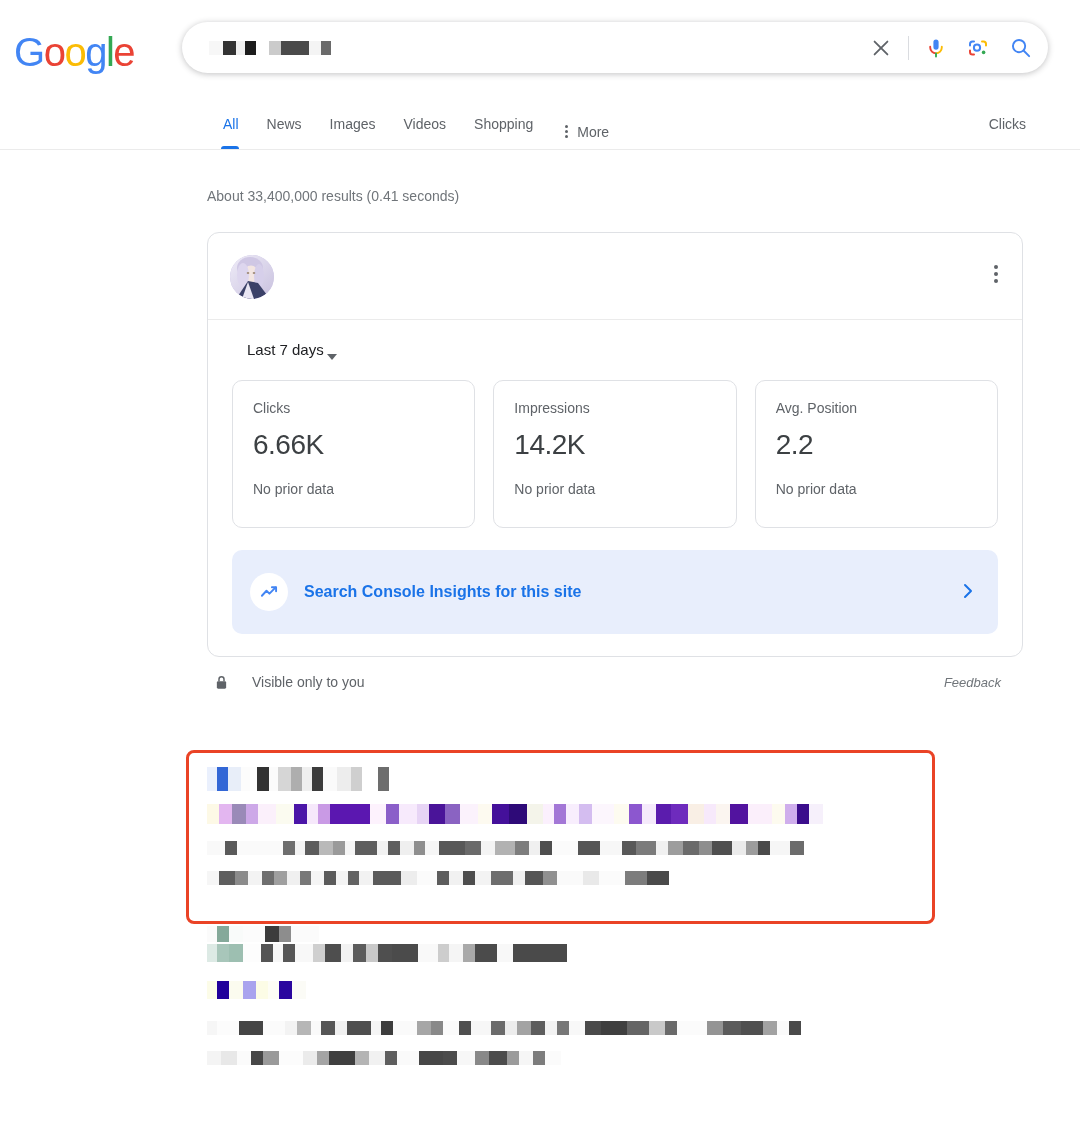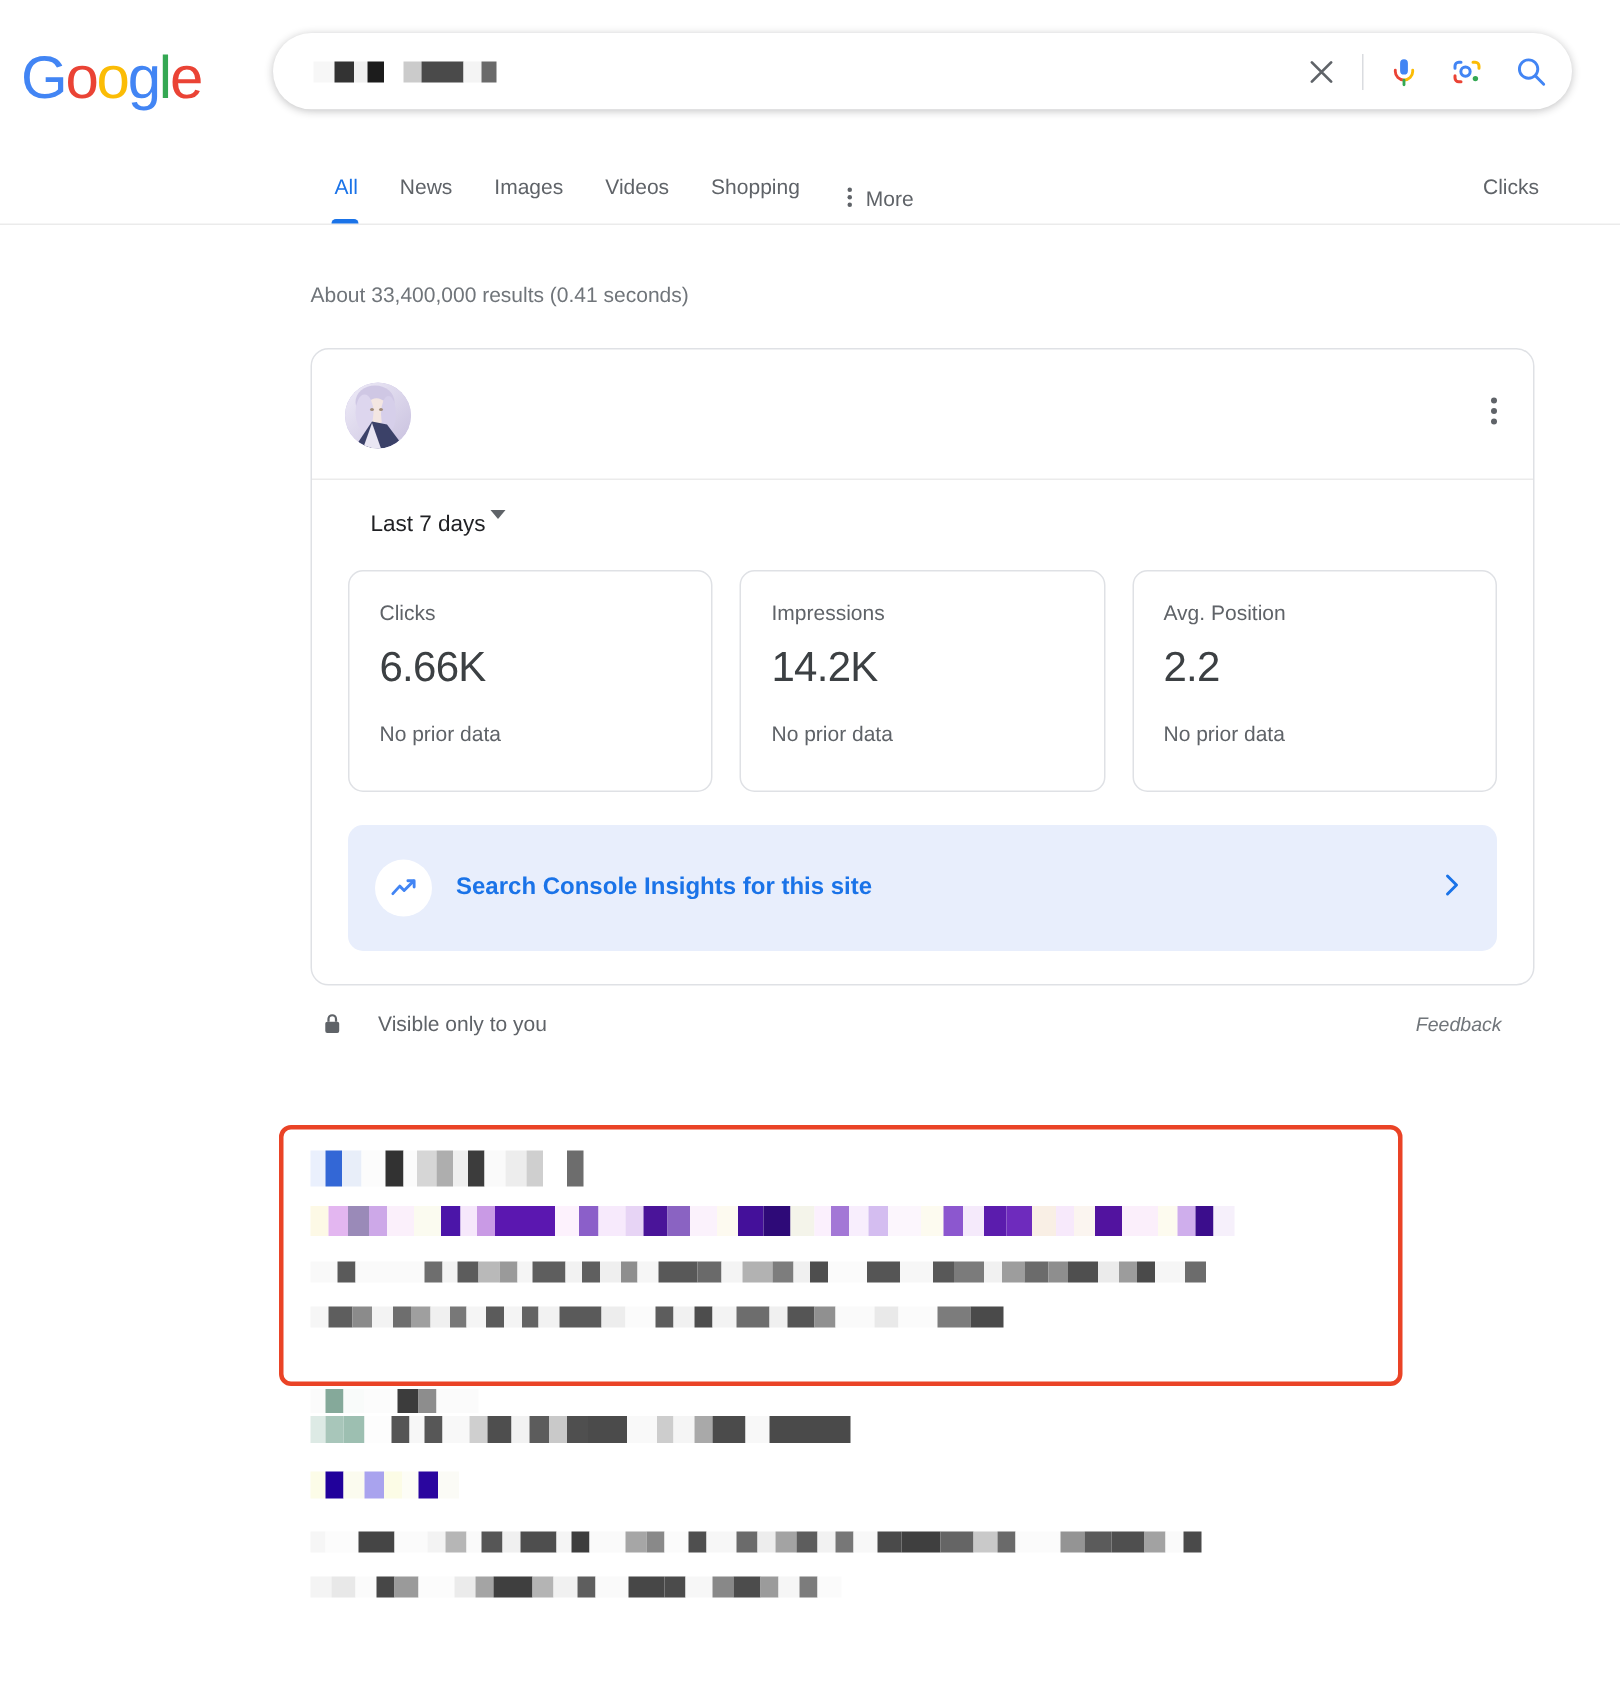--- a/index.html
+++ b/index.html
@@ -188,21 +188,21 @@
   }
   .kebab i {
     width: 4px; height: 4px; border-radius: 50%;
     background: #5f6368; display: block;
   }
 
   .perf-body { padding: 20px 24px 22px 24px; }
 
   .range-select {
     display: inline-flex;
-    align-items: flex-start;
+    align-items: flex-end;
     gap: 3px;
     font-size: 15px;
     color: #202124;
     cursor: pointer;
     margin-left: 15px;
     line-height: 20px;
   }
   .caret {
     width: 0; height: 0;
     border-left: 5px solid transparent;

